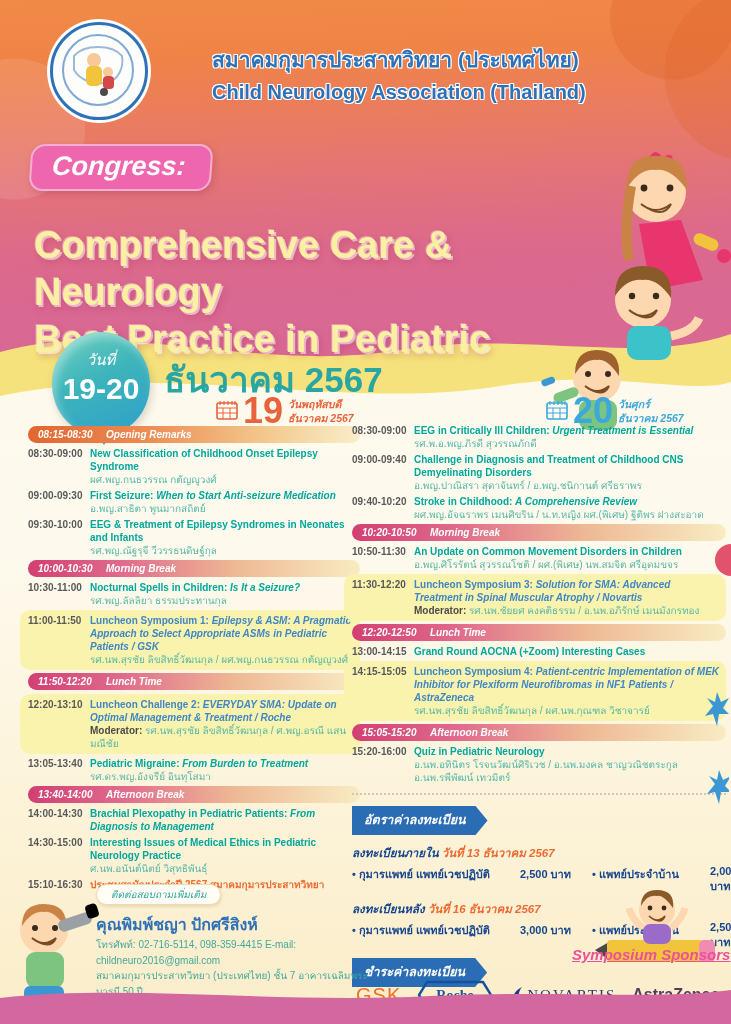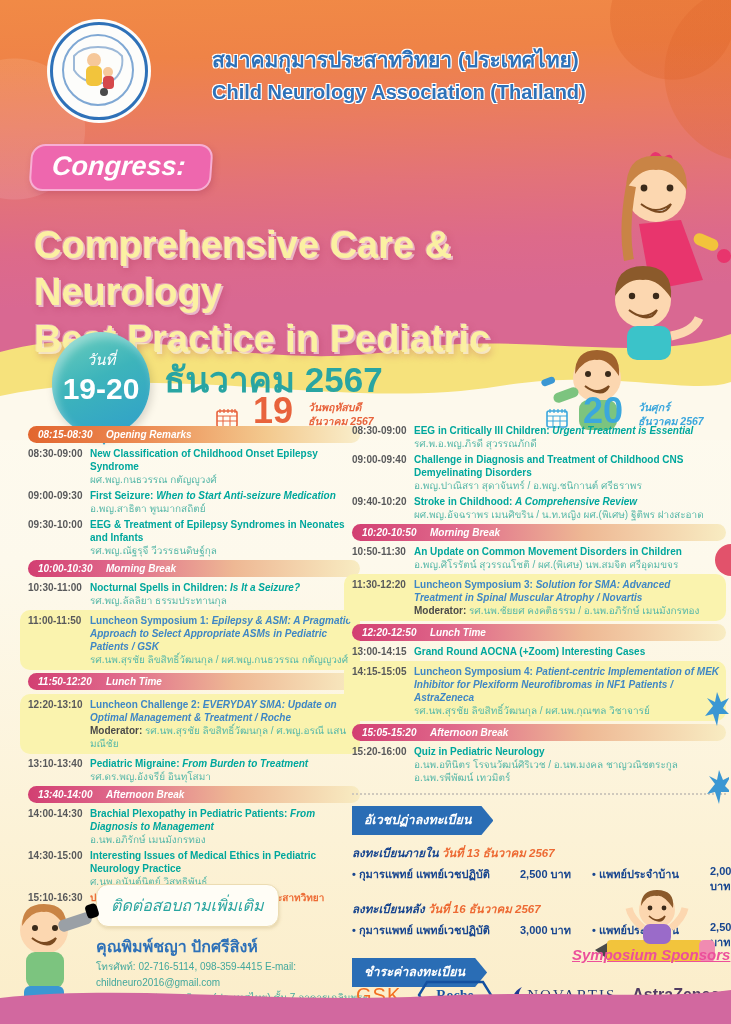--- a/index.html
+++ b/index.html
@@ -43,21 +43,21 @@
   
   .balloon{
     position:absolute;left:52px;top:332px;width:98px;height:104px;border-radius:50%;
     background:linear-gradient(155deg,#6fd0bd 0%,#3db4bb 45%,#2f9fca 100%);
     color:#fff;text-align:center;box-shadow:inset 4px 6px 8px rgba(255,255,255,.35), 2px 4px 8px rgba(0,0,0,.15);
   }
   .balloon:after{content:"";position:absolute;left:44px;bottom:-9px;border-left:8px solid transparent;border-right:8px solid transparent;border-top:12px solid #2f9fca;}
   .balloon .b1{display:block;margin-top:16px;font-size:15px;font-style:italic;}
   .balloon .b2{display:block;font-size:30px;font-weight:bold;line-height:1.1;}
   .month-year{position:absolute;left:164px;top:352px;font-size:35px;font-weight:bold;color:#29a5a2;}
-  .day-head{position:absolute;display:flex;align-items:flex-end;gap:15px;}
+  .day-head{position:absolute;display:flex;align-items:flex-start;gap:5px;}
   .day-head .num{font-size:36px;font-weight:bold;line-height:.95;}
   .day-head .stack{display:flex;flex-direction:column;font-size:10.5px;font-weight:bold;line-height:1.35;padding-top:3px;font-style:italic;}
   .dh-19{left:216px;top:394px;color:#e8633c;}
   .dh-20{left:546px;top:394px;color:#3ba7dd;}
   .cal{margin-top:6px;}
   
   .sched{position:absolute;top:424px;font-size:10px;}
   .sched-left{left:28px;width:332px;}
   .sched-right{left:352px;width:374px;}
   .srow{display:flex;margin-bottom:3px;}
@@ -86,21 +86,21 @@
   .reg-label .rdate{color:#ed6a33;}
   .fee-line{display:flex;font-size:11px;font-weight:bold;color:#17458f;margin:3px 0 5px;}
   .fee-line .fn1{flex:none;width:168px;}
   .fee-line .fp1{flex:none;width:72px;}
   .fee-line .fn2{flex:none;width:118px;}
   .pay{margin:2px 0 0;padding-left:14px;font-size:10.5px;color:#3f6677;line-height:1.45;width:300px;}
   .pay li{margin-bottom:3px;}
   .hl-pink{color:#ec5fa1;font-weight:bold;}
   
   .contact{position:absolute;left:96px;top:884px;width:290px;}
-  .badge-pill{display:inline-block;background:#fffdf6;border:1px solid #ecdcb2;border-radius:12px;box-shadow:1px 2px 3px rgba(180,150,90,.25);color:#2aa5a0;font-style:italic;font-size:16px;padding:8px 14px;}
+  .badge-pill{display:inline-block;background:#fffdf6;border:1px solid #ecdcb2;border-radius:12px;box-shadow:1px 2px 3px rgba(180,150,90,.25);color:#2aa5a0;font-style:italic;font-size:10px;padding:2px 14px;}
   .contact-name{margin-top:7px;font-size:16px;font-weight:bold;color:#2e71b8;}
   .contact-line{font-size:10px;color:#43a89d;line-height:1.55;}
   
   .sponsors-label{position:absolute;left:572px;top:946px;font-size:15px;font-weight:bold;font-style:italic;color:#ec4f9b;text-decoration:underline;}
   .sponsor-row{position:absolute;left:356px;top:980px;display:flex;align-items:center;gap:16px;}
   .gsk{font-size:20px;font-weight:normal;color:#f36f21;letter-spacing:1px;text-align:center;}
   .roche-text{font-family:"Liberation Serif",serif;font-weight:bold;font-size:14px;fill:#1350a0;}
   .nvs{display:flex;align-items:center;gap:4px;}
   .nvs-text{font-family:"Liberation Serif",serif;font-size:15px;letter-spacing:2px;color:#223b73;}
   .az{display:flex;align-items:center;gap:2px;font-size:16px;font-weight:bold;color:#513c63;}
@@ -252,35 +252,34 @@
           <span class="bl">Lunch Time</span>
         </div>
         <div class="srow hl">
           <div class="stime">12:20-13:10</div>
           <div class="scontent">
             <div class="stitle blue"><span>Luncheon Challenge 2: </span><span class="it">EVERYDAY SMA: Update on Optimal Management &amp; Treatment / Roche</span></div>
             <div class="sspeaker"><span class="mod">Moderator: </span><span>รศ.นพ.สุรชัย ลิขสิทธิ์วัฒนกุล / ศ.พญ.อรณี แสนมณีชัย</span></div>
           </div>
         </div>
         <div class="srow">
-          <div class="stime">13:10-13:40</div>
+          <div class="stime">13:05-13:40</div>
           <div class="scontent">
             <div class="stitle teal"><span>Pediatric Migraine: </span><span class="it">From Burden to Treatment</span></div>
             <div class="sspeaker"><span>รศ.ดร.พญ.อังจรีย์ อินทุโสมา</span></div>
           </div>
         </div>
         <div class="rbar bar-pink">
           <span class="bt">13:40-14:00</span>
           <span class="bl">Afternoon Break</span>
         </div>
         <div class="srow">
           <div class="stime">14:00-14:30</div>
           <div class="scontent">
             <div class="stitle teal"><span>Brachial Plexopathy in Pediatric Patients: </span><span class="it">From Diagnosis to Management</span></div>
-            <div class="sspeaker"><span>อ.นพ.อภิรักษ์ เมนมังกรทอง</span></div>
           </div>
         </div>
         <div class="srow">
           <div class="stime">14:30-15:00</div>
           <div class="scontent">
             <div class="stitle teal"><span>Interesting Issues of Medical Ethics in Pediatric Neurology Practice</span></div>
             <div class="sspeaker"><span>ศ.นพ.อนันต์นิตย์ วิสุทธิพันธุ์</span></div>
           </div>
         </div>
         <div class="srow">
@@ -357,21 +356,21 @@
         <div class="srow">
           <div class="stime">15:20-16:00</div>
           <div class="scontent">
             <div class="stitle teal"><span>Quiz in Pediatric Neurology</span></div>
             <div class="sspeaker"><span>อ.นพ.อทินิตร โรจนวัฒน์ศิริเวช / อ.นพ.มงคล ชาญวณิชตระกูล</span></div>
             <div class="sspeaker"><span>อ.นพ.รพีพัฒน์ เทวมิตร์</span></div>
           </div>
         </div>
       </div>
     <div class="dotted-sep"></div>
-    <div class="ribbon">อัเวชปฏ่าลงทะเบียน</div>
+    <div class="ribbon">อัตราค่าลงทะเบียน</div>
     <div id="reg-groups">
         <div class="reg-label"><span>ลงทะเบียนภายใน </span><span class="rdate">วันที่ 13 ธันวาคม 2567</span></div>
         <div class="fee-line">
           <span class="fn1">• กุมารแพทย์ แพทย์เวชปฏิบัติ</span>
           <span class="fp1">2,500 บาท</span>
           <span class="fn2">• แพทย์ประจำบ้าน</span>
           <span class="fp2">2,000 บาท</span>
         </div>
         <div class="reg-label"><span>ลงทะเบียนหลัง </span><span class="rdate">วันที่ 16 ธันวาคม 2567</span></div>
         <div class="fee-line">

